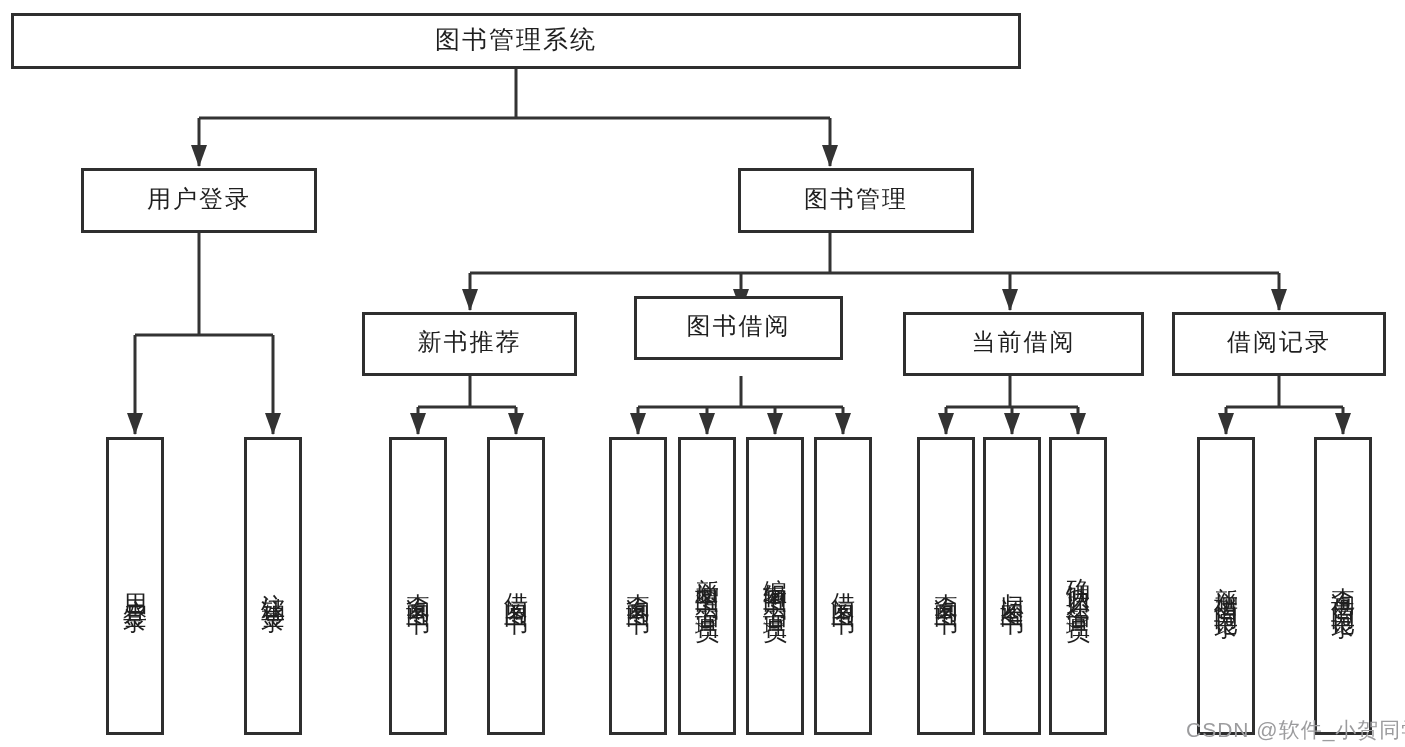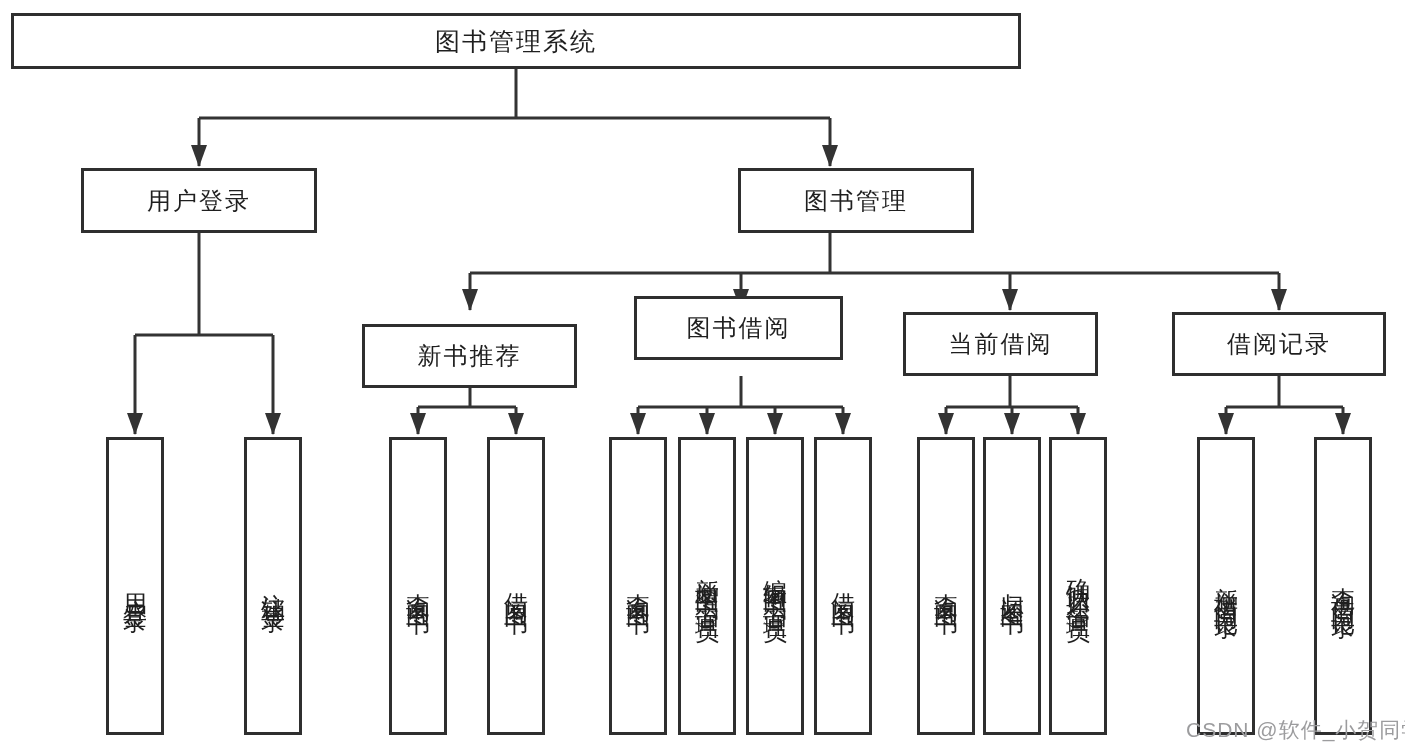--- a/index.html
+++ b/index.html
@@ -36,20 +36,21 @@
     position: absolute;
     border: 3px solid var(--box_border);
     background: var(--background);
     display: flex;
     align-items: center;
     justify-content: center;
     font-size: 24px;
     letter-spacing: 2px;
     color: var(--text);
     line-height: 1;
+    font-family: Liberation Mono, monospace;
   }
   .hnode.root { font-size: 25px; }
   .vnode {
     position: absolute;
     top: 437px;
     width: 58px;
     height: 298px;
     border: 3px solid var(--box_border);
     background: var(--background);
     display: flex;
@@ -117,23 +118,23 @@
     <path d="M1279,376 V407 M1226,407 H1343"></path>
     <line x1="1226" y1="407" x2="1226" y2="434" marker-end="url(#arrow)"></line>
     <line x1="1343" y1="407" x2="1343" y2="434" marker-end="url(#arrow)"></line>
   </svg>
 
   <div class="hnode root" style="left:11px; top:13px; width:1010px; height:56px;">图书管理系统</div>
 
   <div class="hnode" style="left:81px; top:168px; width:236px; height:65px;">用户登录</div>
   <div class="hnode" style="left:712px; top:168px; width:236px; height:65px;margin-left:26px;">图书管理</div>
 
-  <div class="hnode" style="left:362px; top:312px; width:215px; height:64px;margin-top:12px;">新书推荐</div>
+  <div class="hnode" style="left:362px; top:312px; width:215px; height:64px;">新书推荐</div>
   <div class="hnode" style="left:634px; top:296px; width:209px; height:64px;">图书借阅</div>
-  <div class="hnode" style="left:903px; top:312px; width:195px; height:64px;">当前借阅</div>
+  <div class="hnode" style="left:903px; top:312px; width:241px; height:64px;">当前借阅</div>
   <div class="hnode" style="left:1172px; top:312px; width:214px; height:64px;text-align:center;">借阅记录</div>
 
   <div class="vnode" style="left:106px;">用户登录</div>
   <div class="vnode" style="left:244px;">注销登录</div>
 
   <div class="vnode" style="left:389px;">查询图书</div>
   <div class="vnode" style="left:487px;">借阅图书</div>
 
   <div class="vnode" style="left:609px;">查询图书</div>
   <div class="vnode" style="left:678px;">新增图书（管理员）</div>

